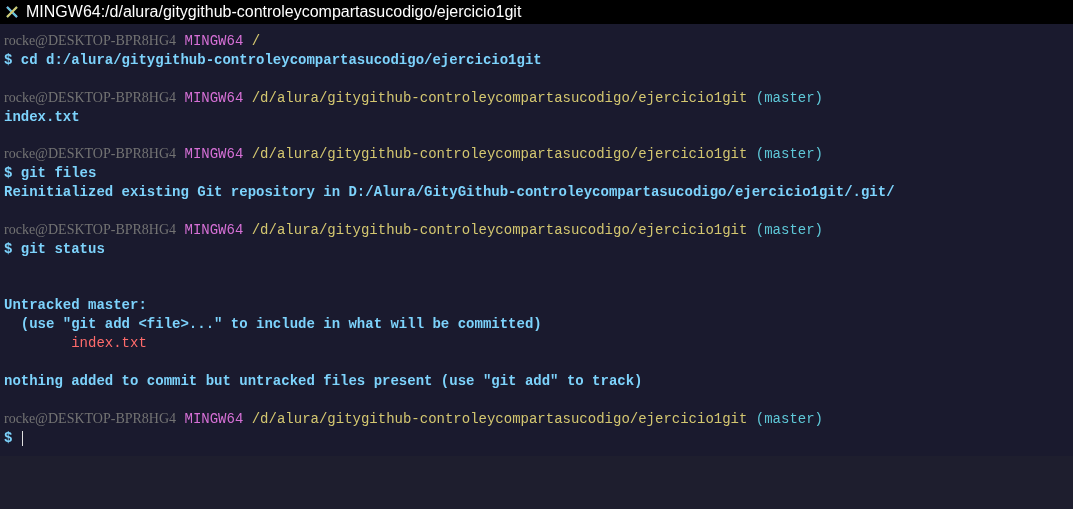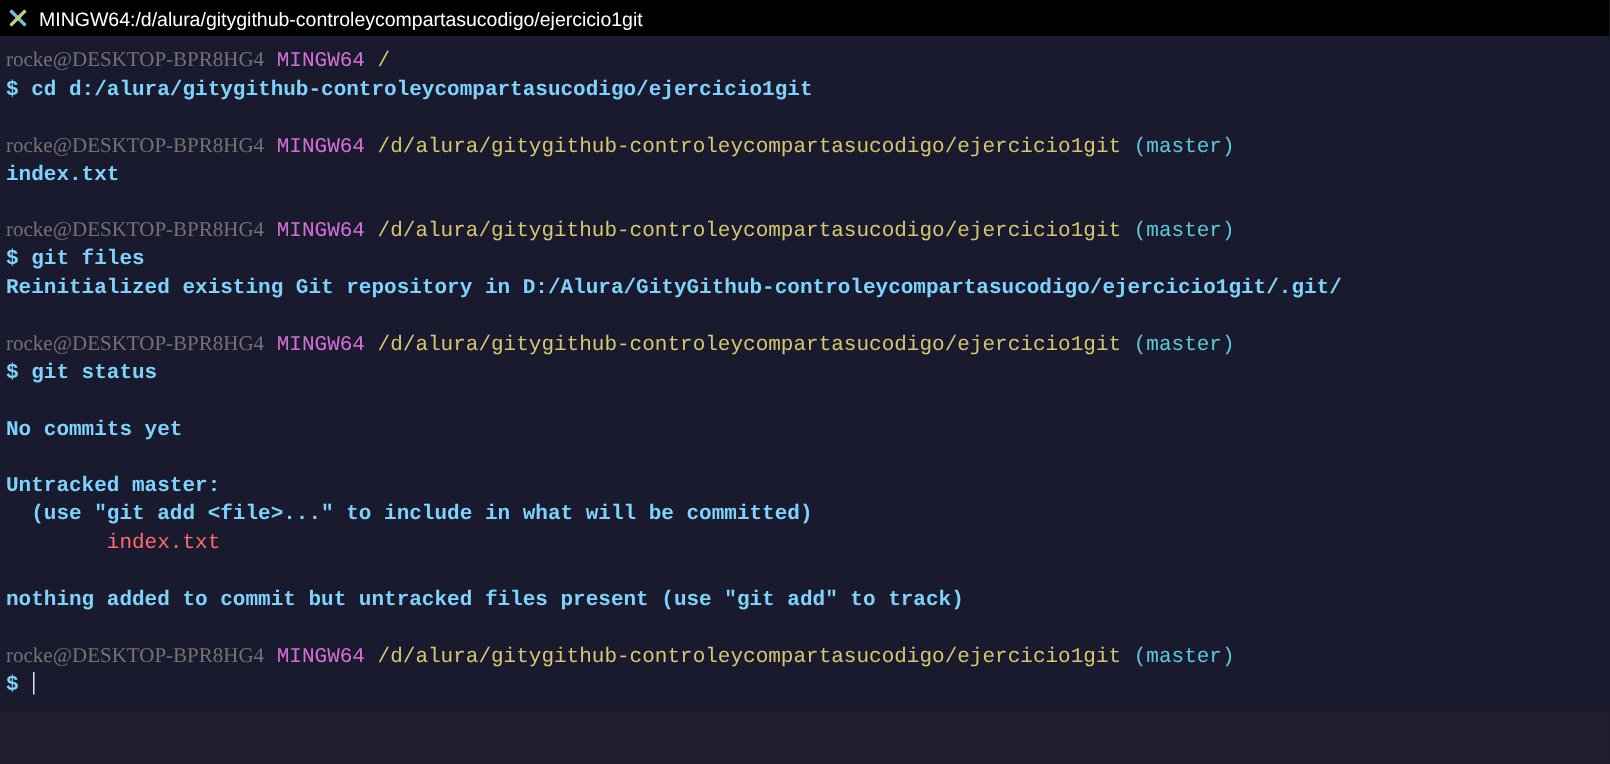--- a/index.html
+++ b/index.html
@@ -17,21 +17,21 @@
       overflow: hidden;
     }
     .titlebar {
       background: #000000;
       color: #ffffff;
       height: 24px;
       display: flex;
       align-items: center;
       padding: 0 4px;
       font-family: 'Segoe UI', Tahoma, sans-serif;
-      font-size: 13px;
+      font-size: 16px;
     }
     .titlebar-icon {
       width: 16px;
       height: 16px;
       margin-right: 6px;
       display: flex;
       align-items: center;
       justify-content: center;
     }
     .terminal {
@@ -97,21 +97,20 @@
   <div class="line">&nbsp;</div>
 
   <div class="line"><span class="user-host">rocke@DESKTOP-BPR8HG4</span> <span class="env">MINGW64</span> <span class="path">/d/alura/gitygithub-controleycompartasucodigo/ejercicio1git</span> <span class="branch">(master)</span></div>
   <div class="line white">$ git files</div>
   <div class="line white">Reinitialized existing Git repository in D:/Alura/GityGithub-controleycompartasucodigo/ejercicio1git/.git/</div>
   <div class="line">&nbsp;</div>
 
   <div class="line"><span class="user-host">rocke@DESKTOP-BPR8HG4</span> <span class="env">MINGW64</span> <span class="path">/d/alura/gitygithub-controleycompartasucodigo/ejercicio1git</span> <span class="branch">(master)</span></div>
   <div class="line white">$ git status</div>
   <div class="line">&nbsp;</div>
-  <div class="line white">No commits yet</div>
   <div class="line">&nbsp;</div>
   <div class="line white">Untracked master:</div>
   <div class="line white">  (use "git add &lt;file&gt;..." to include in what will be committed)</div>
   <div class="line red">        index.txt</div>
   <div class="line">&nbsp;</div>
   <div class="line white">nothing added to commit but untracked files present (use "git add" to track)</div>
   <div class="line">&nbsp;</div>
 
   <div class="line"><span class="user-host">rocke@DESKTOP-BPR8HG4</span> <span class="env">MINGW64</span> <span class="path">/d/alura/gitygithub-controleycompartasucodigo/ejercicio1git</span> <span class="branch">(master)</span></div>
   <div class="line white"><span>$ </span><span class="cursor"></span></div>

